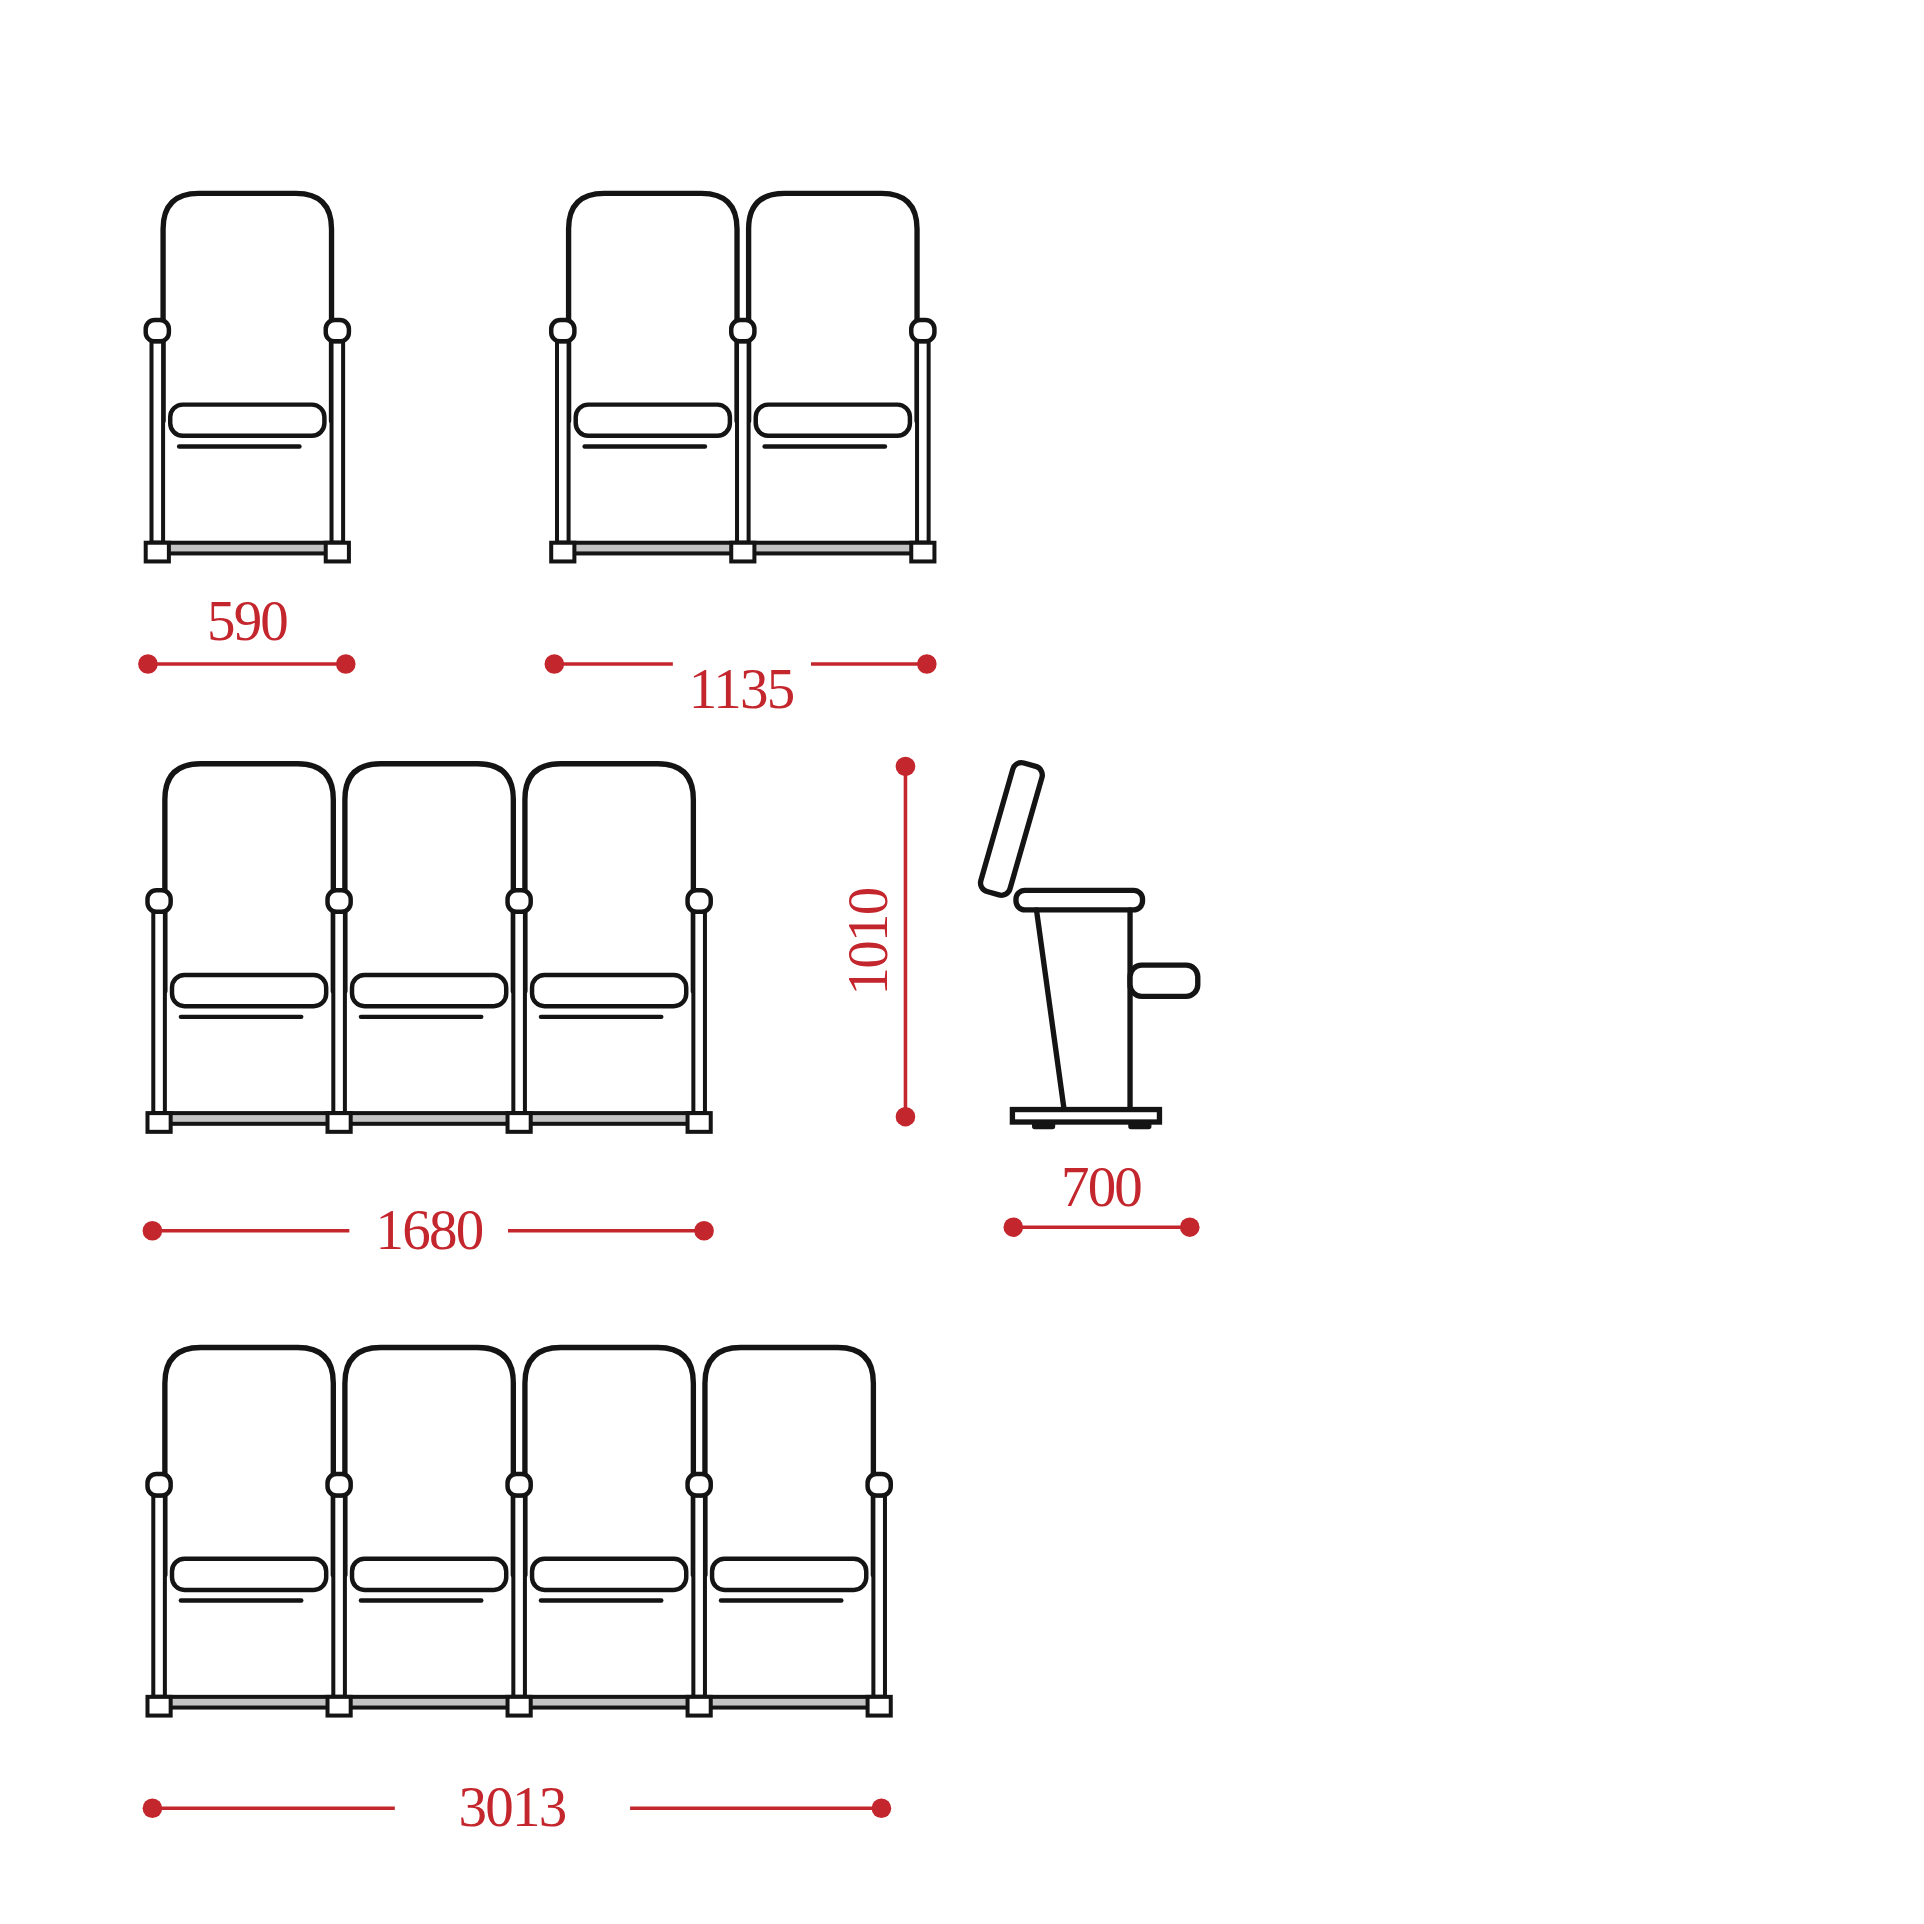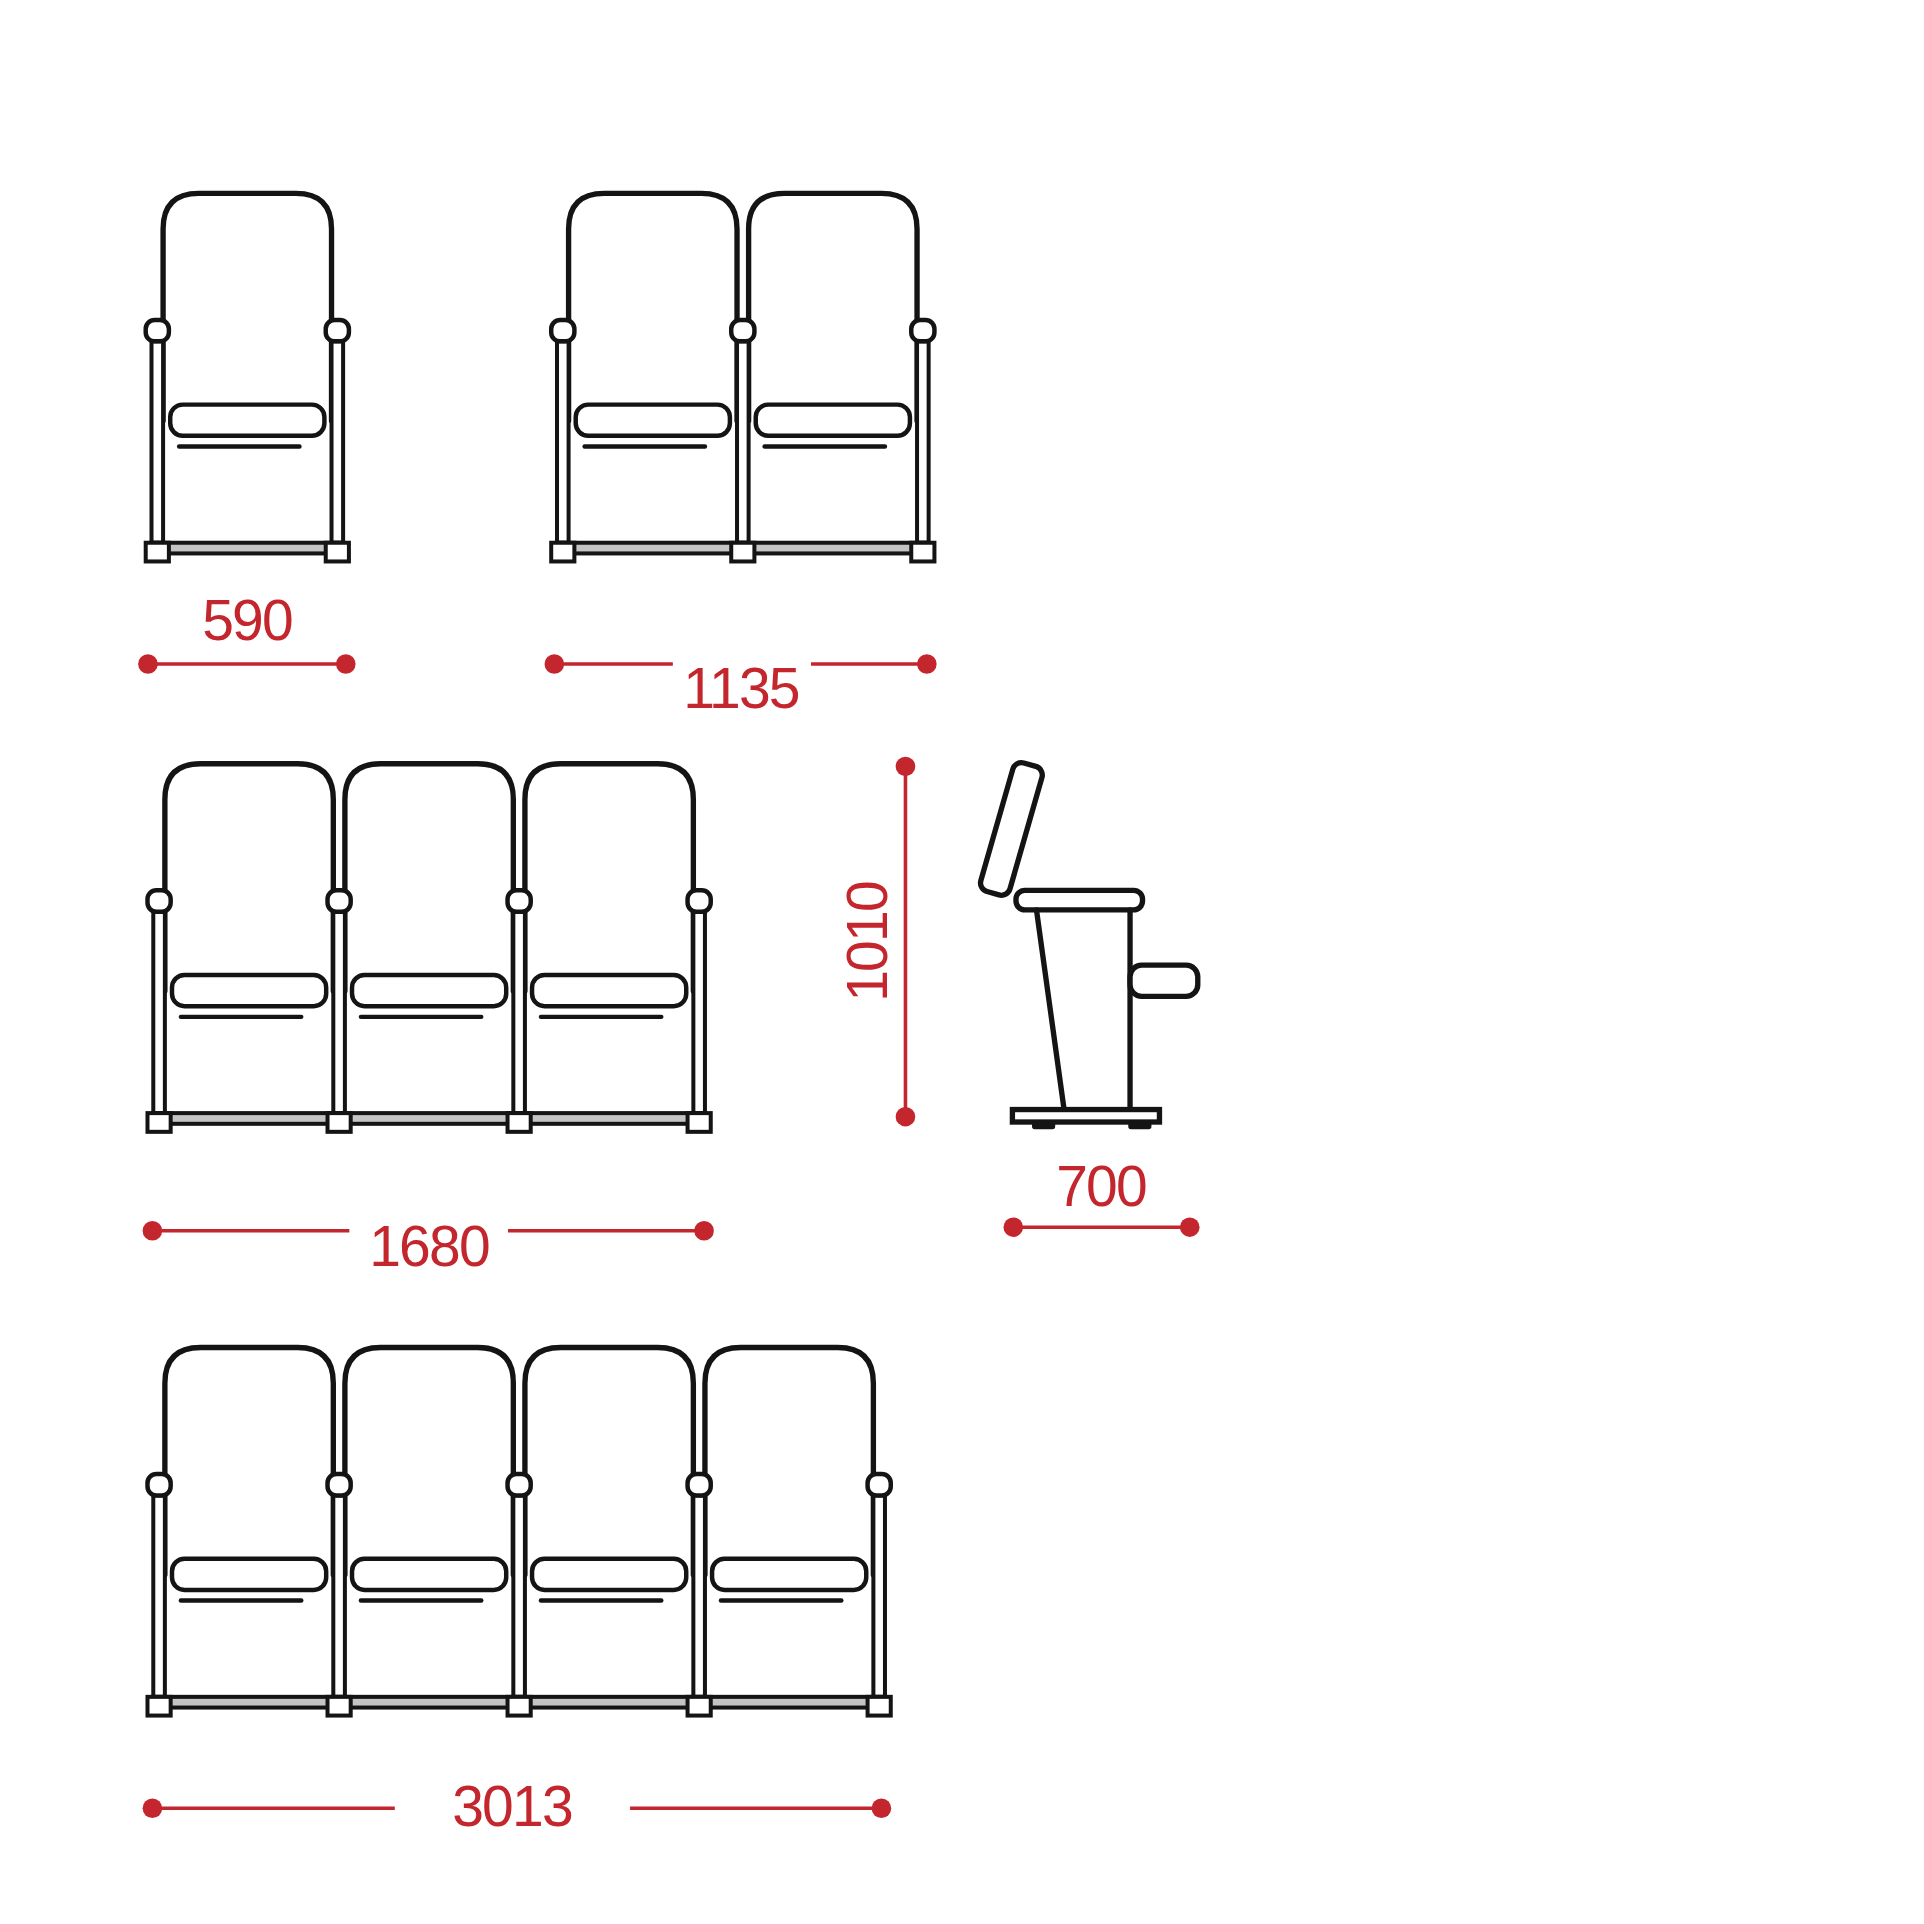--- a/index.html
+++ b/index.html
@@ -5,21 +5,21 @@
   html,body{margin:0;padding:0;background:#fff;}
   :root{
     --line:#141414;
     --red:#c4262d;
     --rail:#c4c4c4;
   }
   #canvas{
     position:relative;
     width:1925px;height:1925px;
     background:#fff;
-    font-family:Liberation Sans, sans-serif;
+    font-family:Liberation Serif, serif;
     overflow:hidden;
   }
   svg{position:absolute;left:0;top:0;}
   
   .ln{fill:#ffffff;stroke:var(--line);stroke-width:6;}
   .ln-open{fill:#ffffff;stroke:var(--line);stroke-width:6;stroke-linecap:round;}
   .post{fill:#ffffff;stroke:var(--line);stroke-width:4.5;}
   .knob{fill:#ffffff;stroke:var(--line);stroke-width:5;}
   .slab{fill:#ffffff;stroke:var(--line);stroke-width:5;}
   .uline{stroke:var(--line);stroke-width:5;stroke-linecap:round;fill:none;}
@@ -187,21 +187,21 @@
       <line class="dimline" x1="707" y1="2029" x2="989" y2="2029"></line>
       <circle class="dot" cx="171" cy="2029" r="11"></circle>
       <circle class="dot" cx="989" cy="2029" r="11"></circle>
     </g>
   </svg>
 
   <div class="dim-label" style="left:247px;top:620px;">590</div>
 
   <div class="dim-label" style="left:741px;top:647px;margin-top:41px;">1135</div>
 
-  <div class="dim-label" style="left:429px;top:1229px;margin-top:17px;">1680</div>
+  <div class="dim-label" style="left:429px;top:1229px;">1680</div>
 
   <div class="dim-label vertical" style="left:867px;top:942px;">1010</div>
 
   <div class="dim-label" style="left:1101px;top:1186px;">700</div>
 
   <div class="dim-label" style="left:512px;top:1806px;">3013</div>
 
 </div>
 
 

